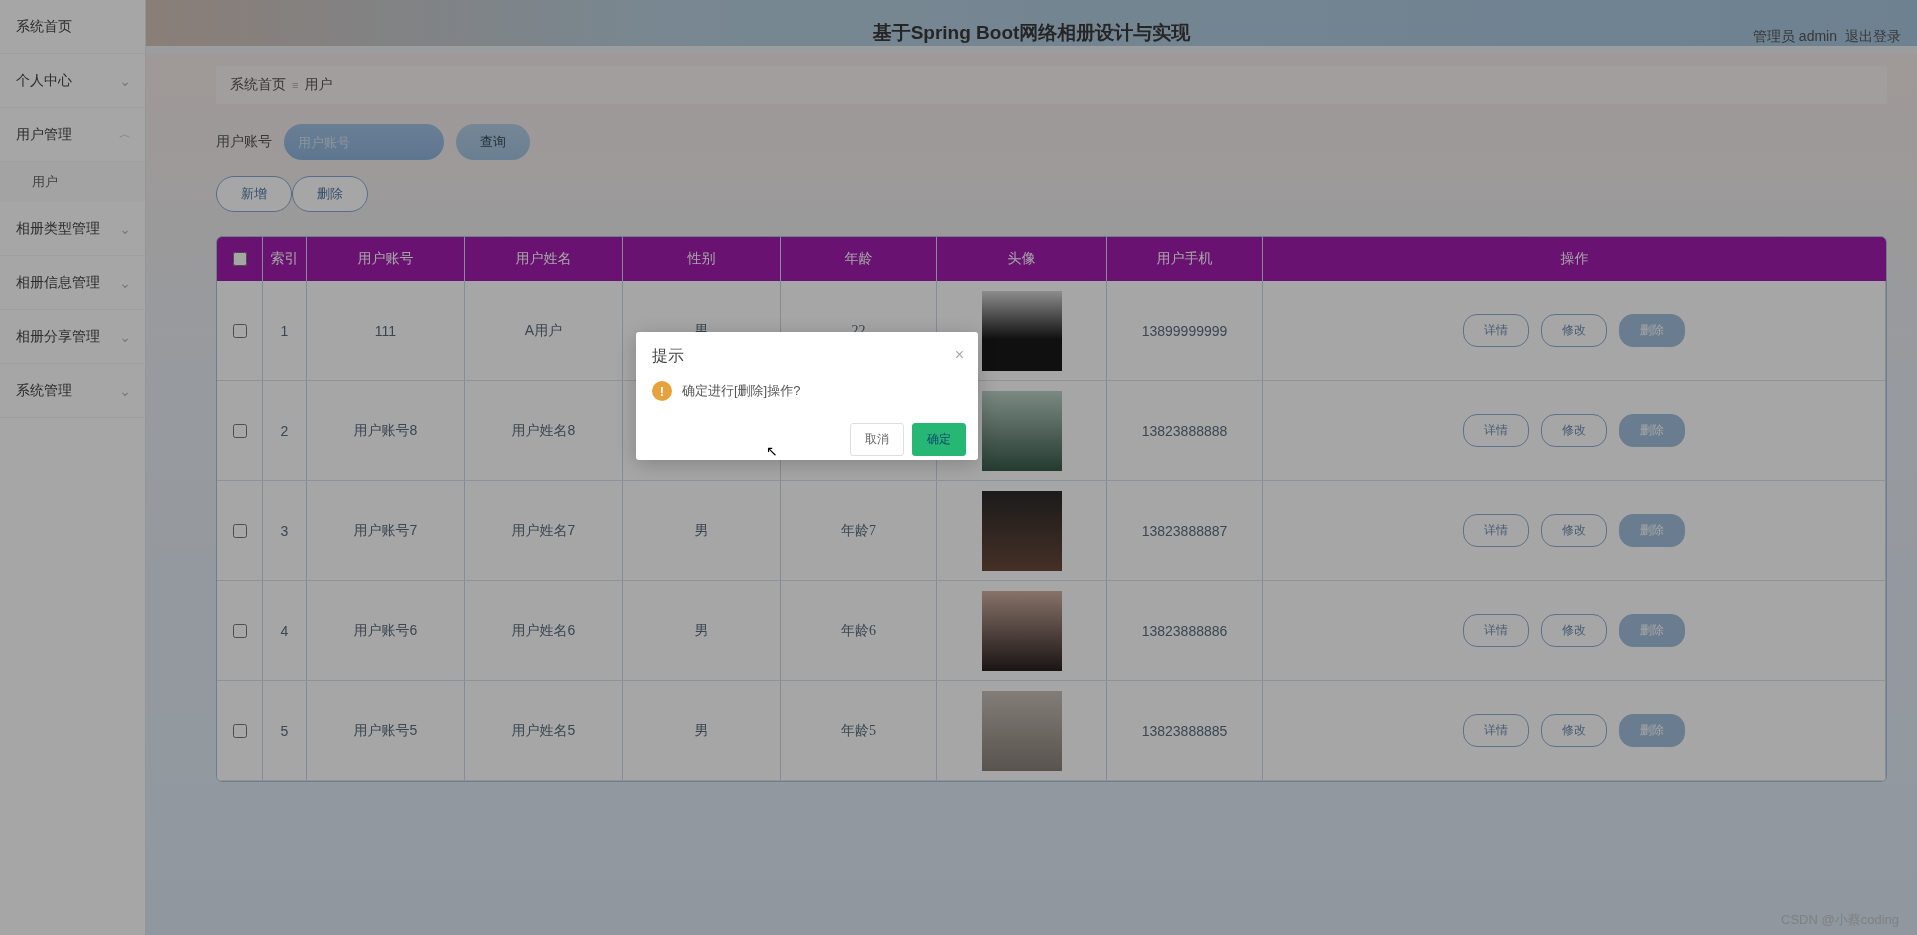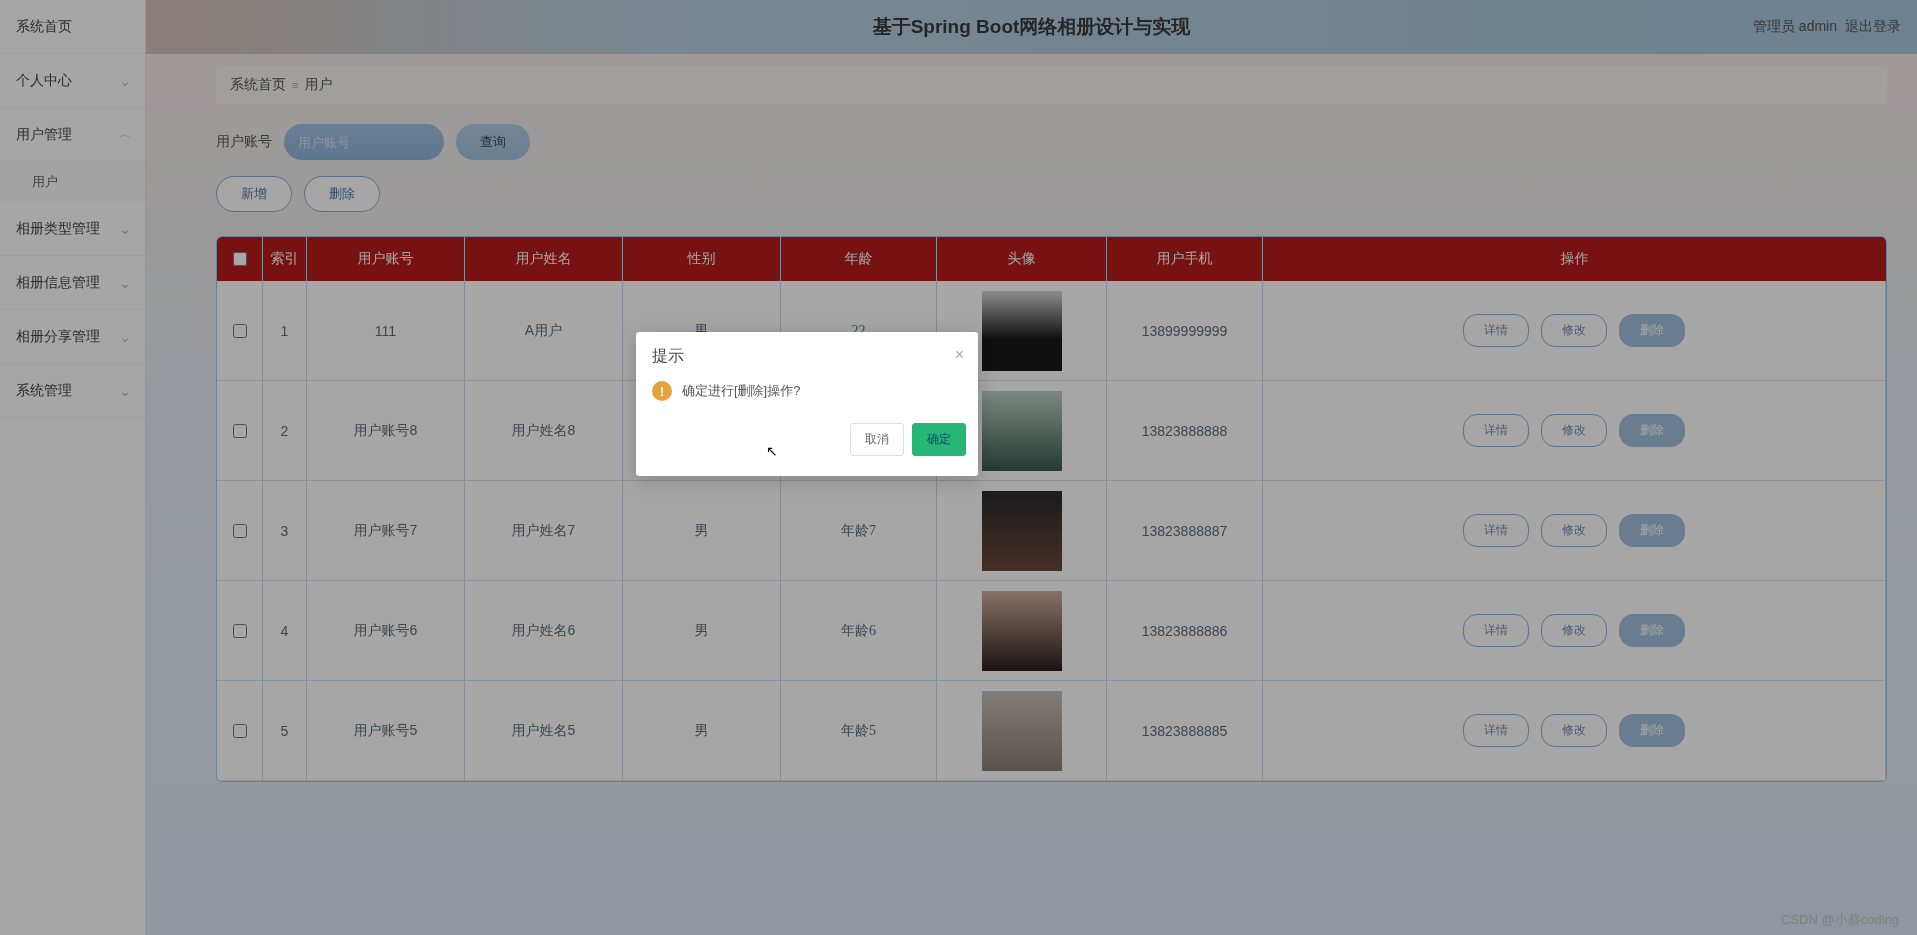--- a/index.html
+++ b/index.html
@@ -57,24 +57,24 @@
       font-size: 13px;
       color: #666;
       background: #fafafa;
       cursor: pointer;
     }
     .header {
       position: absolute;
       left: 146px;
       right: 0;
       top: 0;
-      height: 54px;
+      height: 46px;
       background: linear-gradient(90deg, #d4c2b8 0%, #b8d0e0 30%, #a8c7df 100%);
       display: flex;
-      align-items: center;
+      align-items: flex-end;
       justify-content: center;
       color: #3a3a3a;
       font-size: 19px;
       font-weight: 600;
     }
     .header-right {
       position: absolute;
       right: 16px;
       display: flex;
       gap: 8px;
@@ -133,21 +133,21 @@
       padding: 0 24px;
       background: linear-gradient(180deg, #b5cfe6, #a3c3e0);
       border: none;
       border-radius: 18px;
       color: #3a4a5a;
       font-size: 13px;
       cursor: pointer;
     }
     .action-row {
       display: flex;
-      gap: 12px;
+      gap: 0;
       margin-bottom: 24px;
     }
     .pill-btn {
       height: 36px;
       padding: 0 24px;
       background: #fff;
       border: 1.5px solid #88a9d0;
       border-radius: 18px;
       color: #5178a8;
       font-size: 13px;
@@ -155,21 +155,21 @@
     }
     .data-table {
       width: 100%;
       border: 1px solid #a8c2dc;
       border-radius: 6px;
       overflow: hidden;
       background: #fff;
     }
     .table-header {
       display: flex;
-      background: #b91c1c;
+      background: #a21caf;
       color: #fff;
       font-size: 14px;
       height: 44px;
       justify-content: flex-end;
     }
     .table-header > div, .table-row > div {
       display: flex;
       align-items: center;
       justify-content: center;
       border-right: 1px solid #c9d8e8;
@@ -263,21 +263,21 @@
       border-radius: 50%;
       background: #e6a23c;
       color: #fff;
       display: flex;
       align-items: center;
       justify-content: center;
       font-size: 13px;
       font-weight: bold;
     }
     .modal-footer {
-      padding: 6px 12px 20px;
+      padding: 6px 12px 4px;
       display: flex;
       justify-content: flex-end;
       gap: 8px;
     }
     .modal-btn {
       padding: 7px 14px;
       font-size: 12px;
       border-radius: 3px;
       cursor: pointer;
     }

